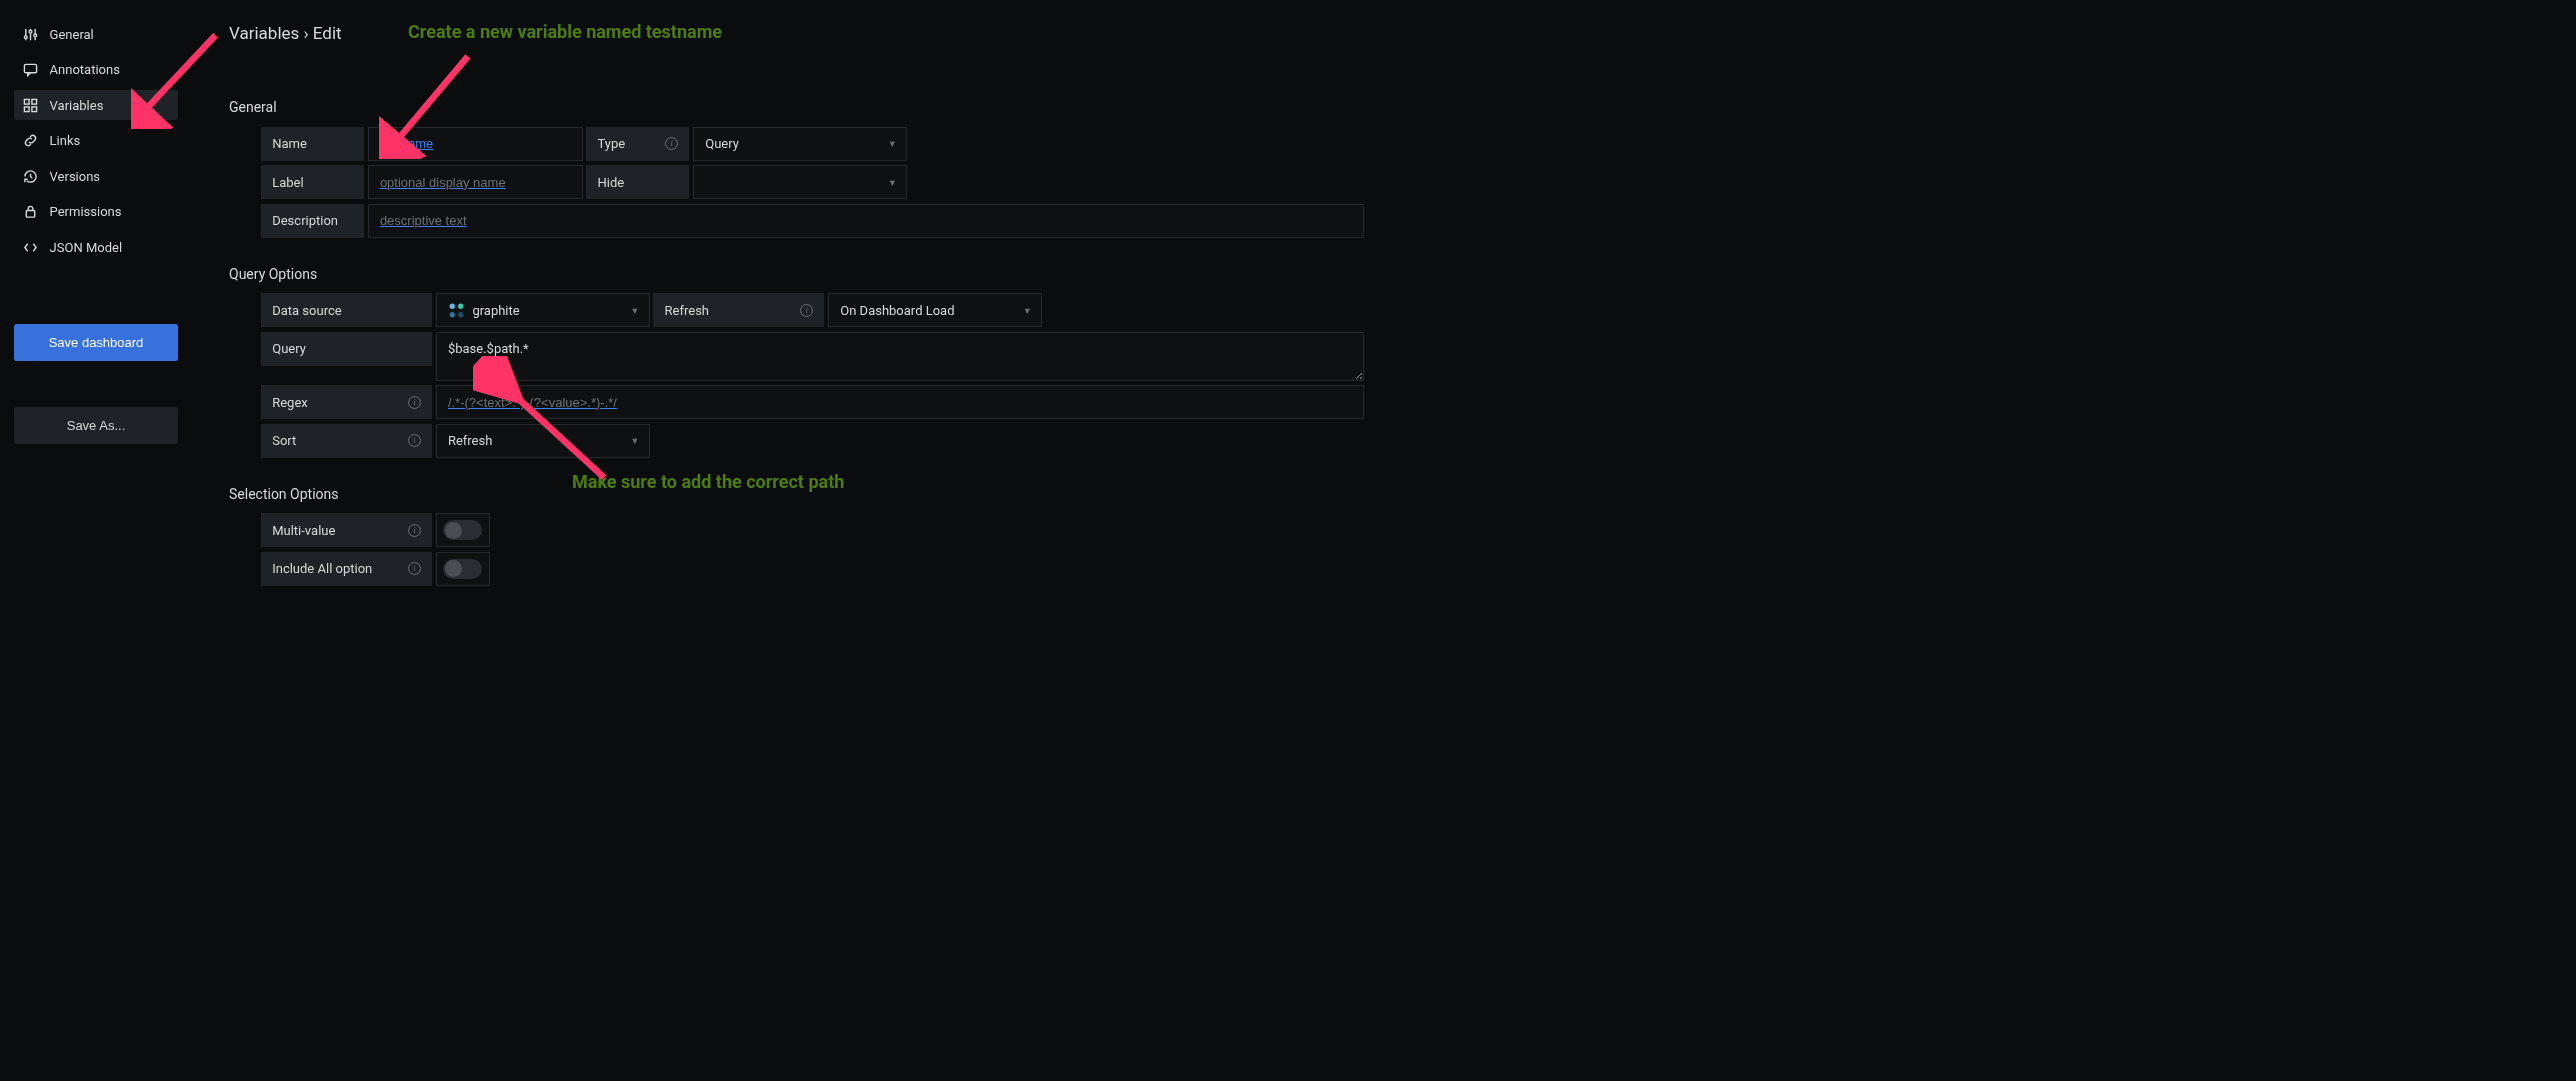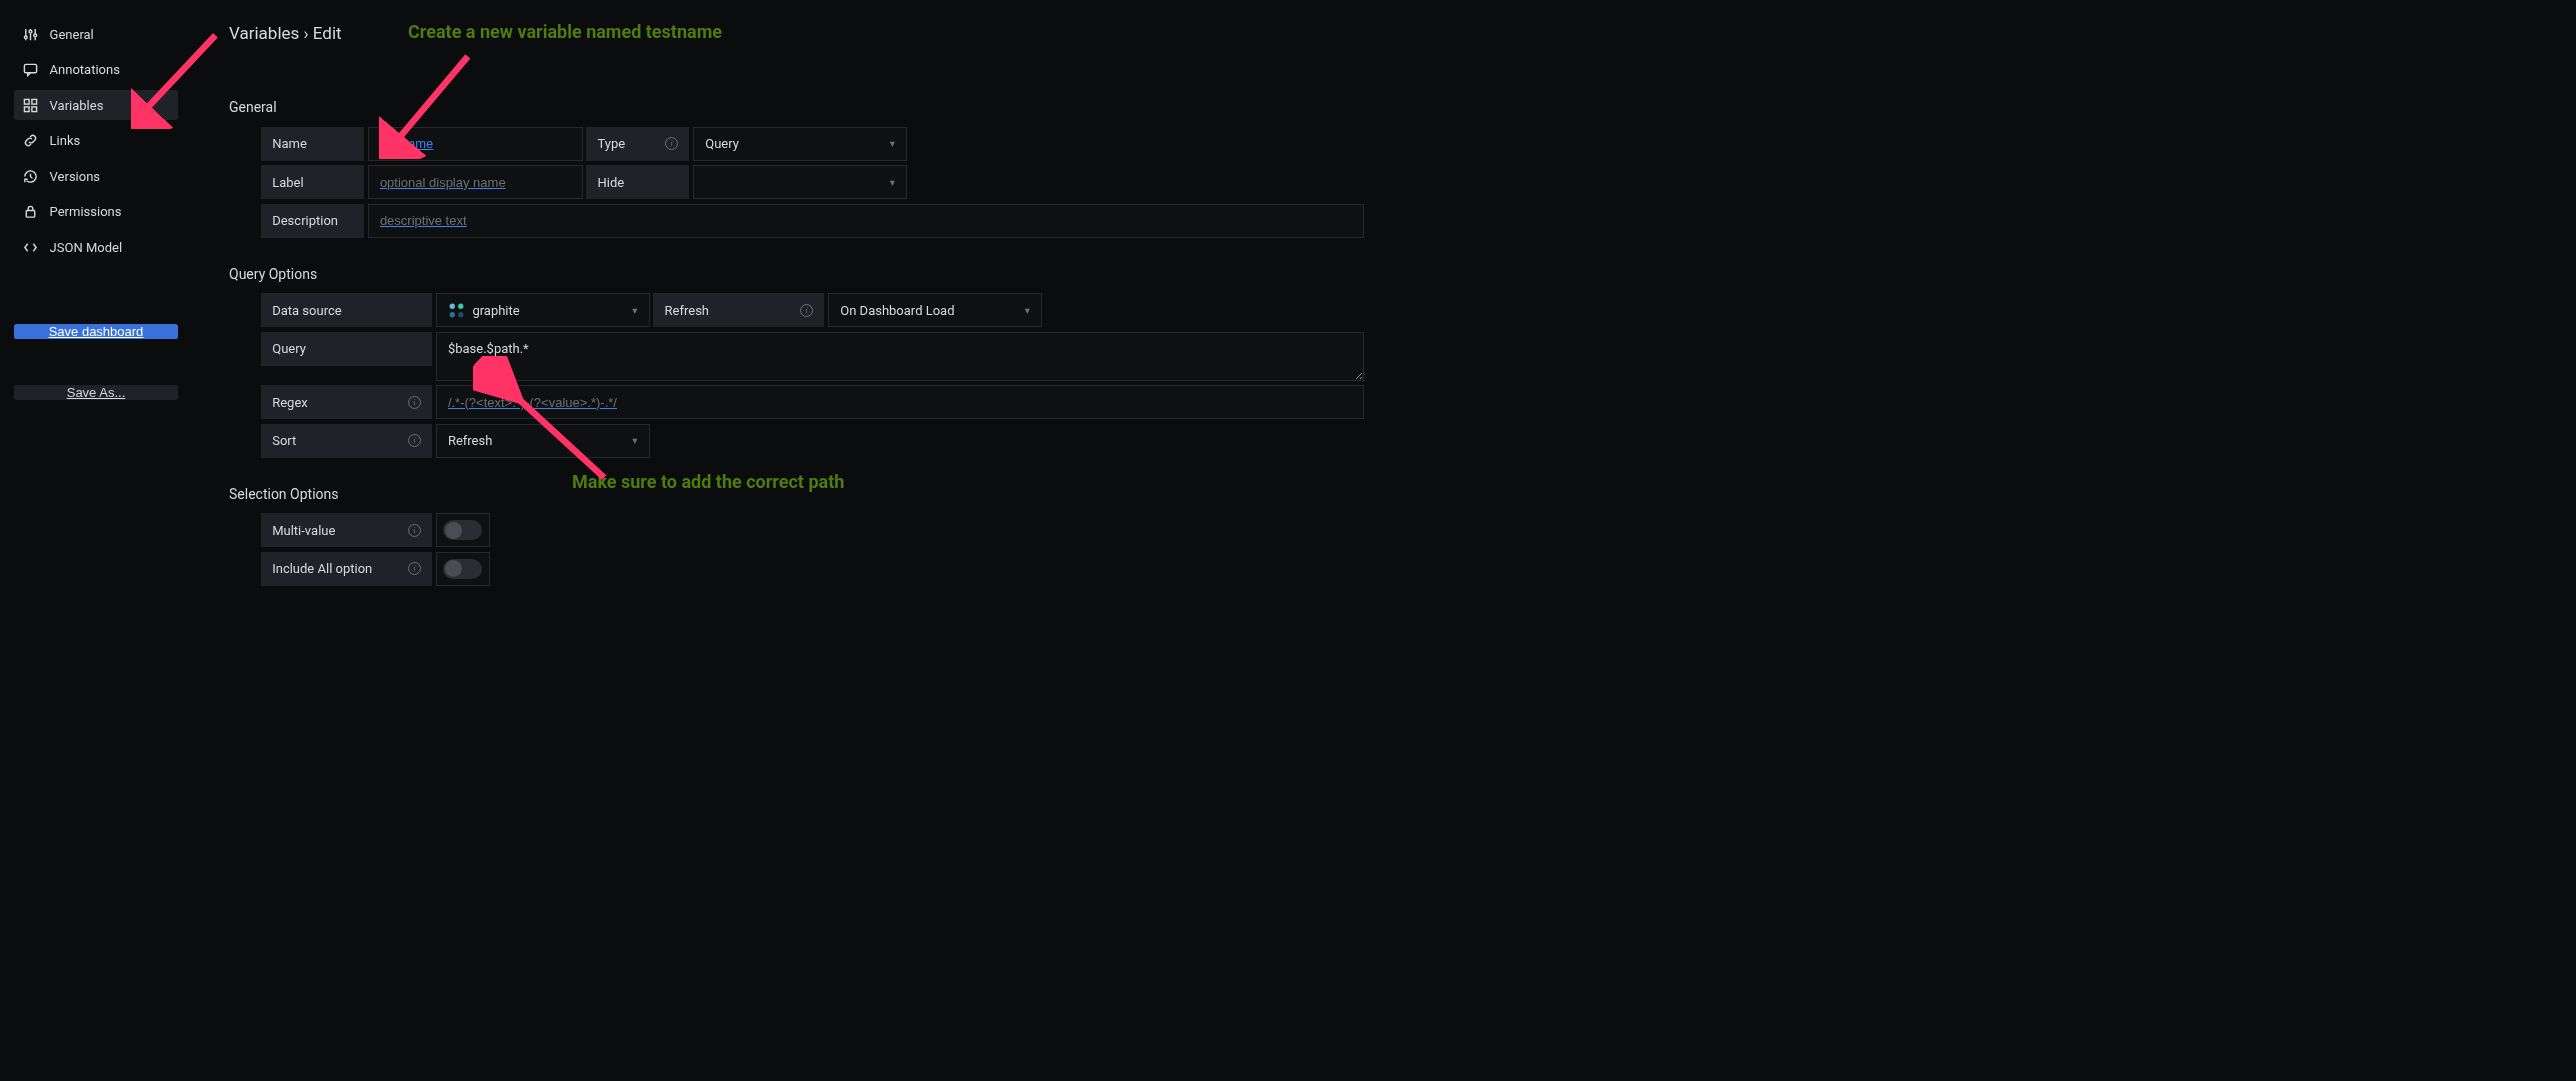--- a/index.html
+++ b/index.html
@@ -41,27 +41,26 @@
     justify-content: center;
     color: #d8d9da;
   }
   .sidebar-buttons {
     margin-top: 56px;
     display: flex;
     flex-direction: column;
     gap: 9.4px;
   }
   .btn {
-    padding: 0 13px;
+    padding: 11px 13px;
     border-radius: 2.8px;
     text-align: center;
     cursor: pointer;
     border: none;
     font-size: 13px;
-    text-decoration: underline;
   }
   .btn-primary {
     background: #3871dc;
     color: #fff;
   }
   .btn-secondary {
     background: #1f2226;
     color: #d8d9da;
     margin-top: 36px;
   }

